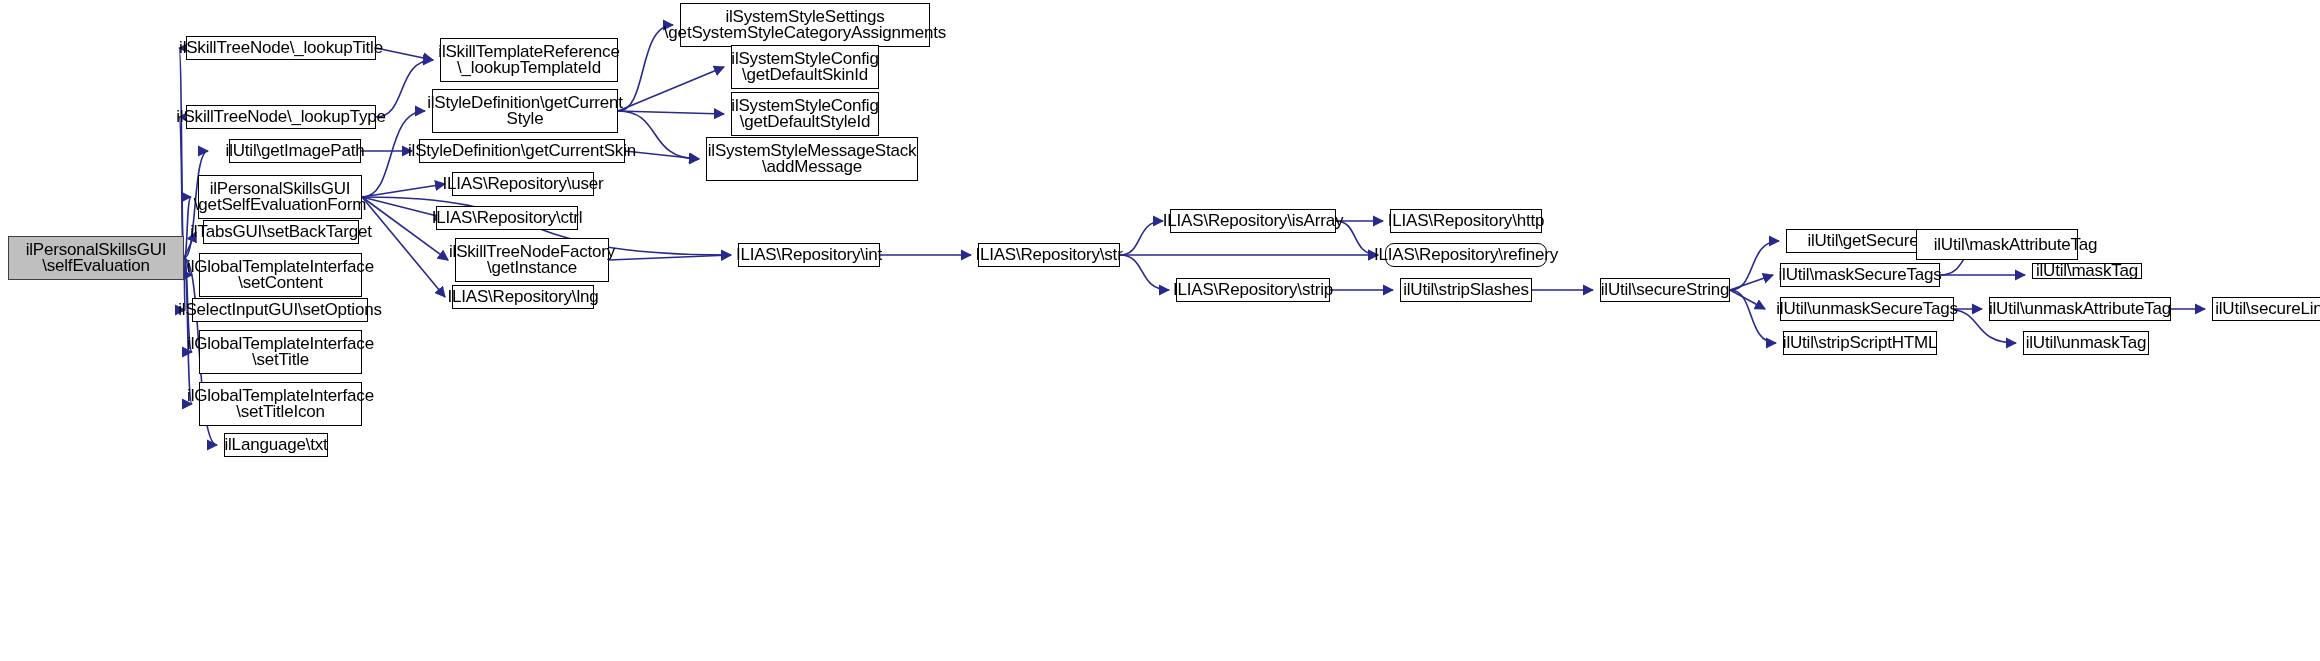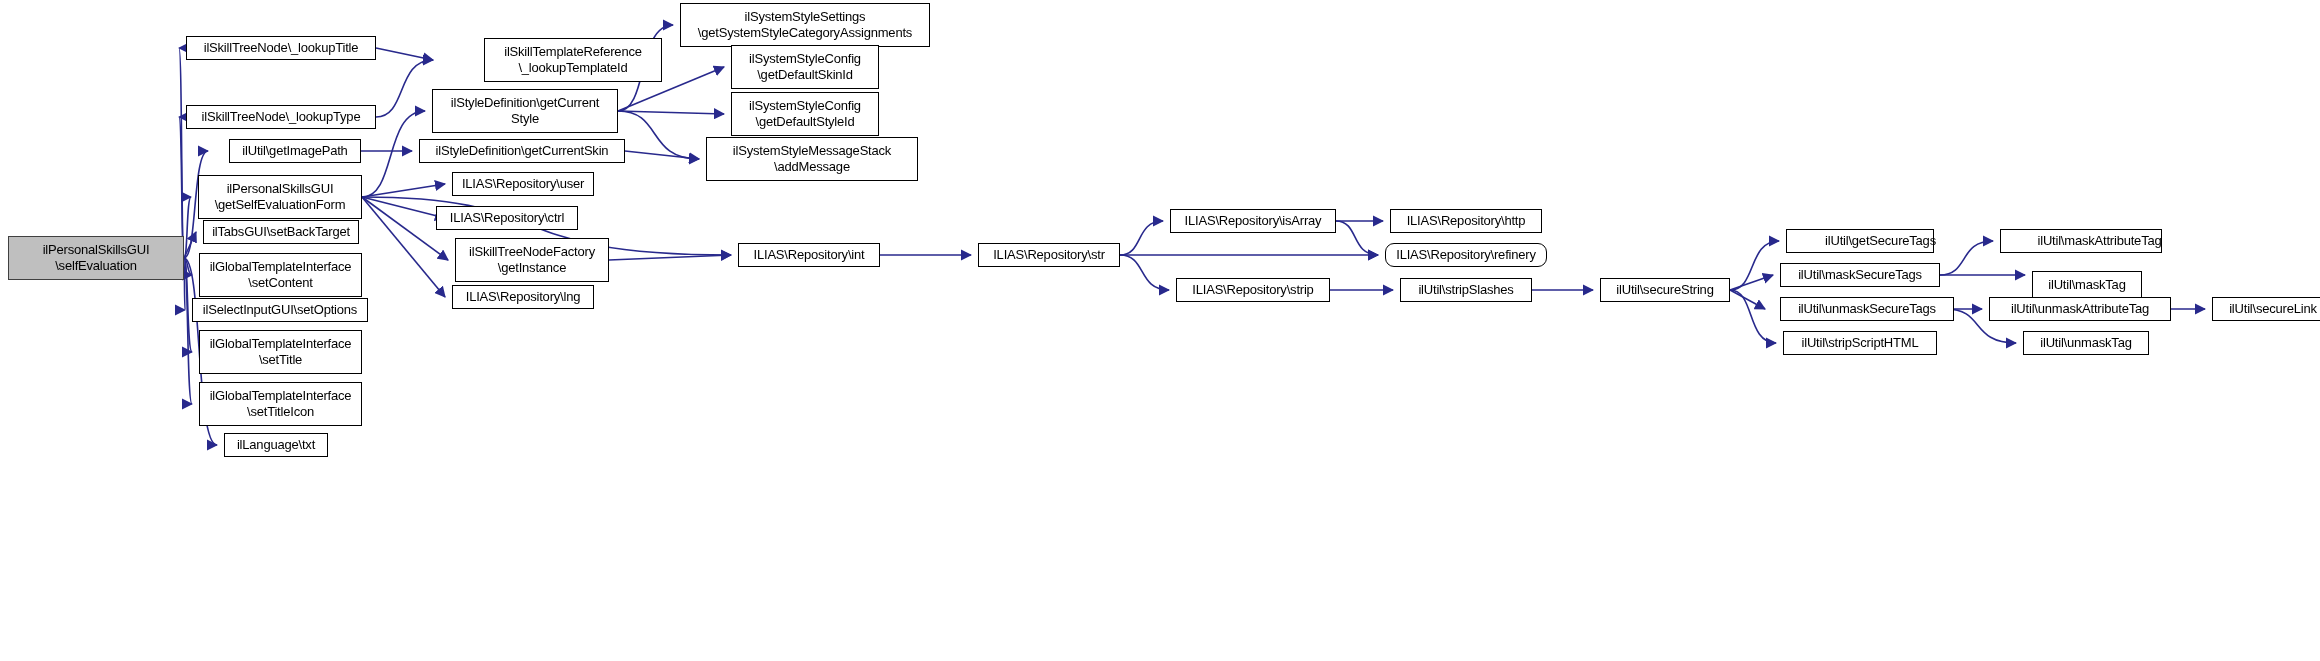--- a/index.html
+++ b/index.html
@@ -18,21 +18,21 @@
   .node{
     position:absolute;
     box-sizing:border-box;
     border:1px solid #000000;
     background:#ffffff;
     color:#000000;
     display:flex;
     align-items:center;
     justify-content:center;
     text-align:center;
-    font-size:13px;
+    font-size:17px;
     line-height:16px;
     white-space:pre-line;
     letter-spacing:-0.2px;
     padding:0 3px;
   }
   .node.root{
     background:#bfbfbf;
     border:1px solid #404040;
   }
 </style>
@@ -101,21 +101,21 @@
 \getSelfEvaluationForm</div>
       <div class="node" style="left: 203px; top: 220px; width: 156px; height: 24px;">ilTabsGUI\setBackTarget</div>
       <div class="node" style="left: 199px; top: 253px; width: 163px; height: 44px;">ilGlobalTemplateInterface
 \setContent</div>
       <div class="node" style="left: 192px; top: 298px; width: 176px; height: 24px;">ilSelectInputGUI\setOptions</div>
       <div class="node" style="left: 199px; top: 330px; width: 163px; height: 44px;">ilGlobalTemplateInterface
 \setTitle</div>
       <div class="node" style="left: 199px; top: 382px; width: 163px; height: 44px;">ilGlobalTemplateInterface
 \setTitleIcon</div>
       <div class="node" style="left: 224px; top: 433px; width: 104px; height: 24px;">ilLanguage\txt</div>
-      <div class="node" style="left: 440px; top: 38px; width: 178px; height: 44px; margin-left: 44px;">ilSkillTemplateReference
+      <div class="node" style="left: 440px; top: 38px; width: 178px; height: 44px;">ilSkillTemplateReference
 \_lookupTemplateId</div>
       <div class="node" style="left: 432px; top: 89px; width: 186px; height: 44px;">ilStyleDefinition\getCurrent
 Style</div>
       <div class="node" style="left: 419px; top: 139px; width: 206px; height: 24px;">ilStyleDefinition\getCurrentSkin</div>
       <div class="node" style="left: 452px; top: 172px; width: 142px; height: 24px;">ILIAS\Repository\user</div>
       <div class="node" style="left: 436px; top: 206px; width: 142px; height: 24px;">ILIAS\Repository\ctrl</div>
       <div class="node" style="left: 455px; top: 238px; width: 154px; height: 44px;">ilSkillTreeNodeFactory
 \getInstance</div>
       <div class="node" style="left: 452px; top: 285px; width: 142px; height: 24px;">ILIAS\Repository\lng</div>
       <div class="node" style="left: 680px; top: 3px; width: 250px; height: 44px;">ilSystemStyleSettings
@@ -131,19 +131,19 @@
       <div class="node" style="left: 1170px; top: 209px; width: 166px; height: 24px;">ILIAS\Repository\isArray</div>
       <div class="node" style="left: 1176px; top: 278px; width: 154px; height: 24px;">ILIAS\Repository\strip</div>
       <div class="node" style="left: 1390px; top: 209px; width: 152px; height: 24px;">ILIAS\Repository\http</div>
       <div class="node" style="left: 1385px; top: 243px; width: 162px; height: 24px; border-radius: 9px;">ILIAS\Repository\refinery</div>
       <div class="node" style="left: 1400px; top: 278px; width: 132px; height: 24px;">ilUtil\stripSlashes</div>
       <div class="node" style="left: 1600px; top: 278px; width: 130px; height: 24px;">ilUtil\secureString</div>
       <div class="node" style="left: 1786px; top: 229px; width: 148px; height: 24px; padding-left: 44px;">ilUtil\getSecureTags</div>
       <div class="node" style="left: 1780px; top: 263px; width: 160px; height: 24px;">ilUtil\maskSecureTags</div>
       <div class="node" style="left: 1772px; top: 297px; width: 174px; height: 24px; margin-left: 8px;">ilUtil\unmaskSecureTags</div>
       <div class="node" style="left: 1783px; top: 331px; width: 154px; height: 24px;">ilUtil\stripScriptHTML</div>
-      <div class="node" style="left: 2000px; top: 229px; width: 162px; height: 24px; padding-left: 40px;">ilUtil\maskAttributeTag</div>
-      <div class="node" style="left: 2032px; top: 271px; width: 110px; height: 28px;">ilUtil\maskTag</div>
+      <div class="node" style="left: 1916px; top: 229px; width: 162px; height: 31px; padding-left: 40px;">ilUtil\maskAttributeTag</div>
+      <div class="node" style="left: 2032px; top: 263px; width: 110px; height: 16px;">ilUtil\maskTag</div>
       <div class="node" style="left: 1989px; top: 297px; width: 182px; height: 24px;">ilUtil\unmaskAttributeTag</div>
       <div class="node" style="left: 2023px; top: 331px; width: 126px; height: 24px;">ilUtil\unmaskTag</div>
       <div class="node" style="left: 2212px; top: 297px; width: 122px; height: 24px;">ilUtil\secureLink</div>
     </div>
 </div>
 
 </body></html>

